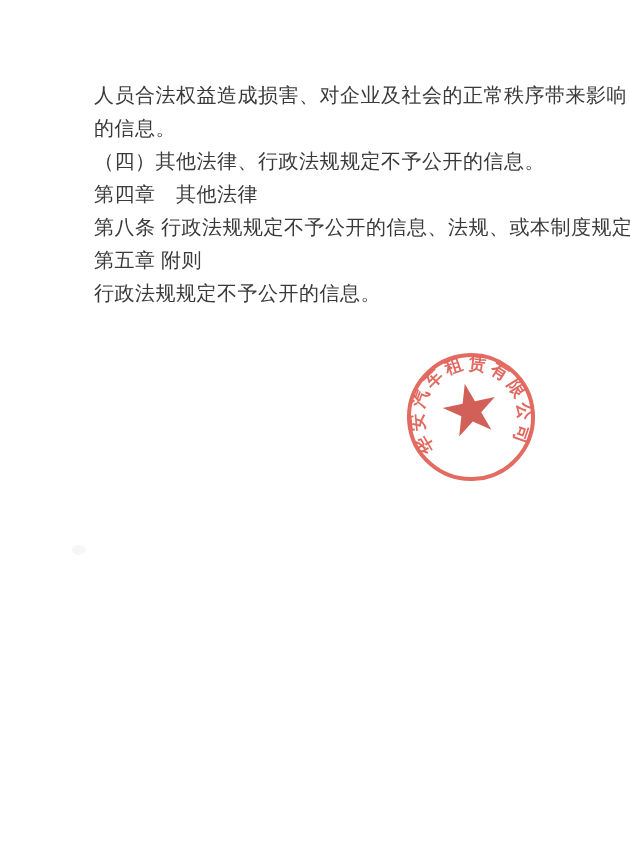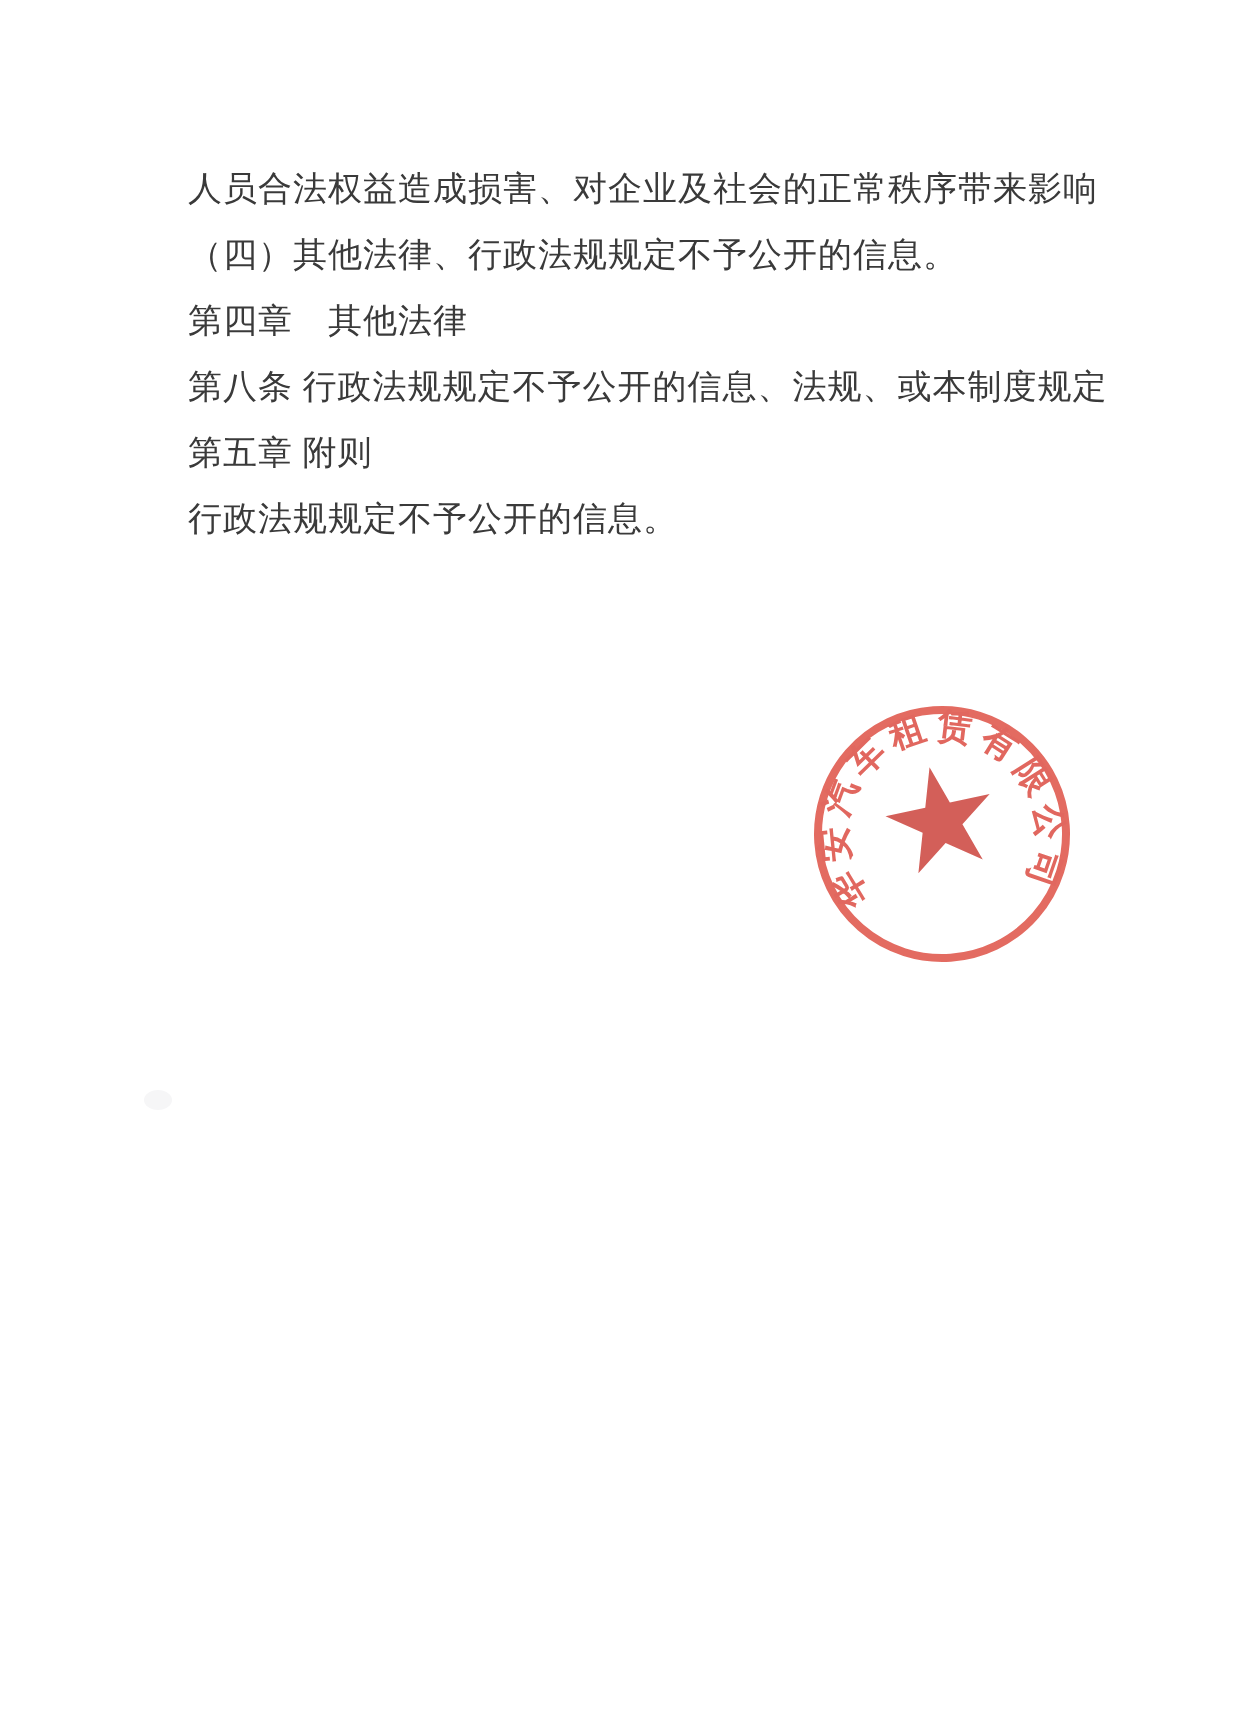--- a/index.html
+++ b/index.html
@@ -14,21 +14,21 @@
     background: #ffffff;
     overflow: hidden;
     font-family: "Liberation Serif", "DejaVu Serif", serif;
   }
   .doc-text {
     position: absolute;
     left: 94px;
     top: 84px;
     width: 470px;
     color: #3a3a3a;
-    font-size: 17px;
+    font-size: 20px;
     letter-spacing: 0.5px;
   }
   .doc-line {
     height: 33px;
     line-height: 22px;
     white-space: pre;
   }
   .stamp {
     position: absolute;
     left: 404px;
@@ -66,20 +66,21 @@
     z-index: 0;
   }
 </style>
 </head>
 <body>
 
 <div class="page">
 
   <div class="doc-text">
     <div class="doc-line">人员合法权益造成损害、对企业及社会的正常秩序带来影响</div>
+    <div class="doc-line">的信息。</div>
     <div class="doc-line">（四）其他法律、行政法规规定不予公开的信息。</div>
     <div class="doc-line">第四章　其他法律</div>
     <div class="doc-line">第八条 行政法规规定不予公开的信息、法规、或本制度规定</div>
     <div class="doc-line">第五章 附则</div>
     <div class="doc-line">行政法规规定不予公开的信息。</div>
   </div>
 
   <div class="smudge"></div>
 
   <div class="stamp">

